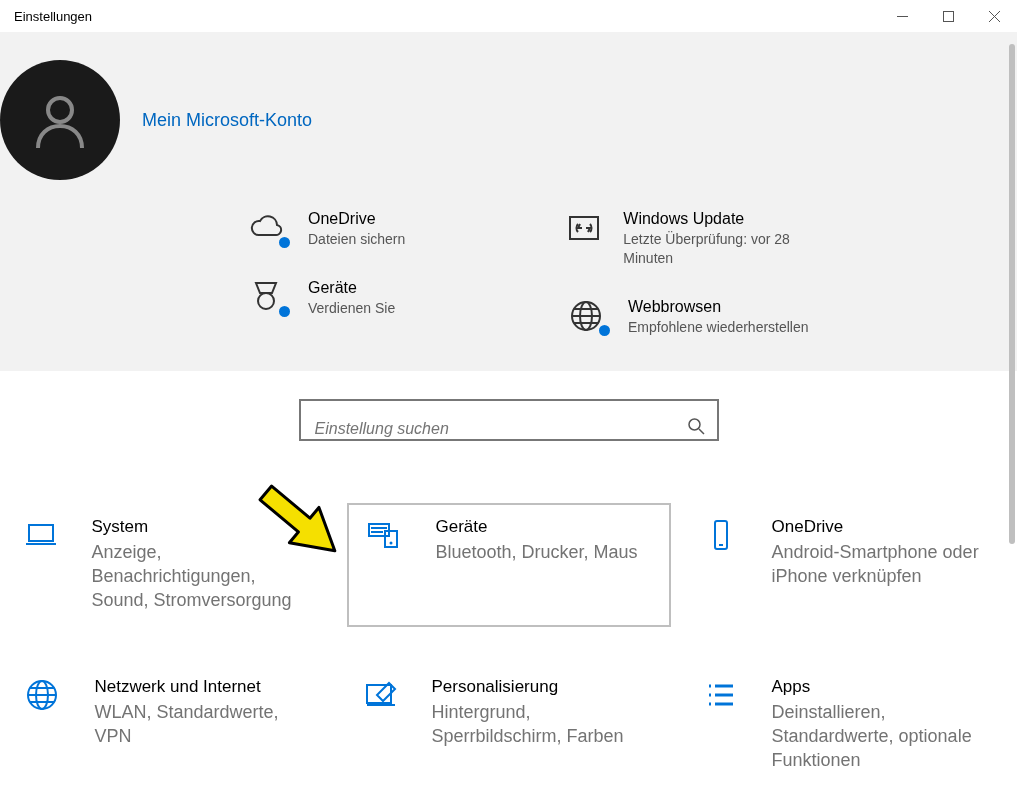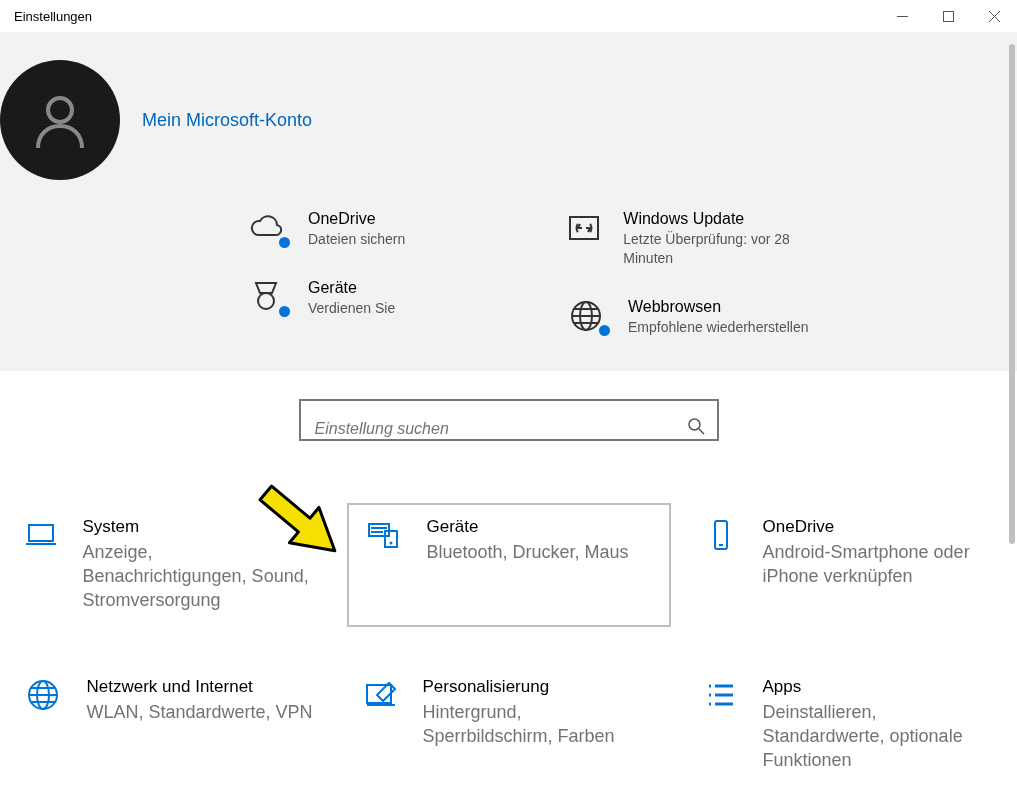--- a/index.html
+++ b/index.html
@@ -31,21 +31,21 @@
 
   
   .search-wrap { display: flex; justify-content: center; margin-top: 28px; }
   .search-box { width: 420px; height: 42px; border: 2px solid #777; background: #fff; display: flex; align-items: flex-end; padding: 0 12px; }
   .search-box input { flex: 1; border: none; outline: none; font-size: 16px; font-style: italic; color: #555; background: transparent; }
   .search-box .search-icon { color: #555; }
   .search-box .search-icon svg { width: 18px; height: 18px; }
 
   
   .categories { display: grid; grid-template-columns: repeat(3, 320px); justify-content: center; gap: 40px 20px; margin-top: 64px; padding: 0 20px; }
-  .category { display: flex; align-items: flex-start; gap: 24px; padding: 12px 14px; }
+  .category { display: flex; align-items: flex-start; gap: 33px; padding: 12px 14px; }
   .category.selected { outline: 2px solid #bfbfbf; background: #fff; }
   .cat-icon { width: 40px; display: flex; justify-content: center; color: #0074d9; }
   .cat-icon svg { width: 36px; height: 36px; stroke: #0074d9; }
   .cat-title { font-size: 17px; color: #000; margin: 0; }
   .cat-sub   { font-size: 18px; color: #737373; margin: 3px 0 0 0; line-height: 1.35; }
 
   
   .arrow-annot { position: absolute; left: 240px; top: 474px; z-index: 10; }
 
   

